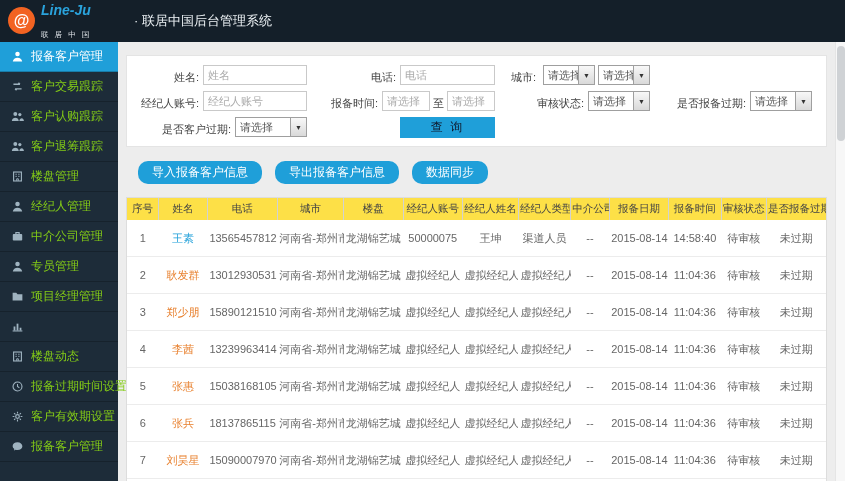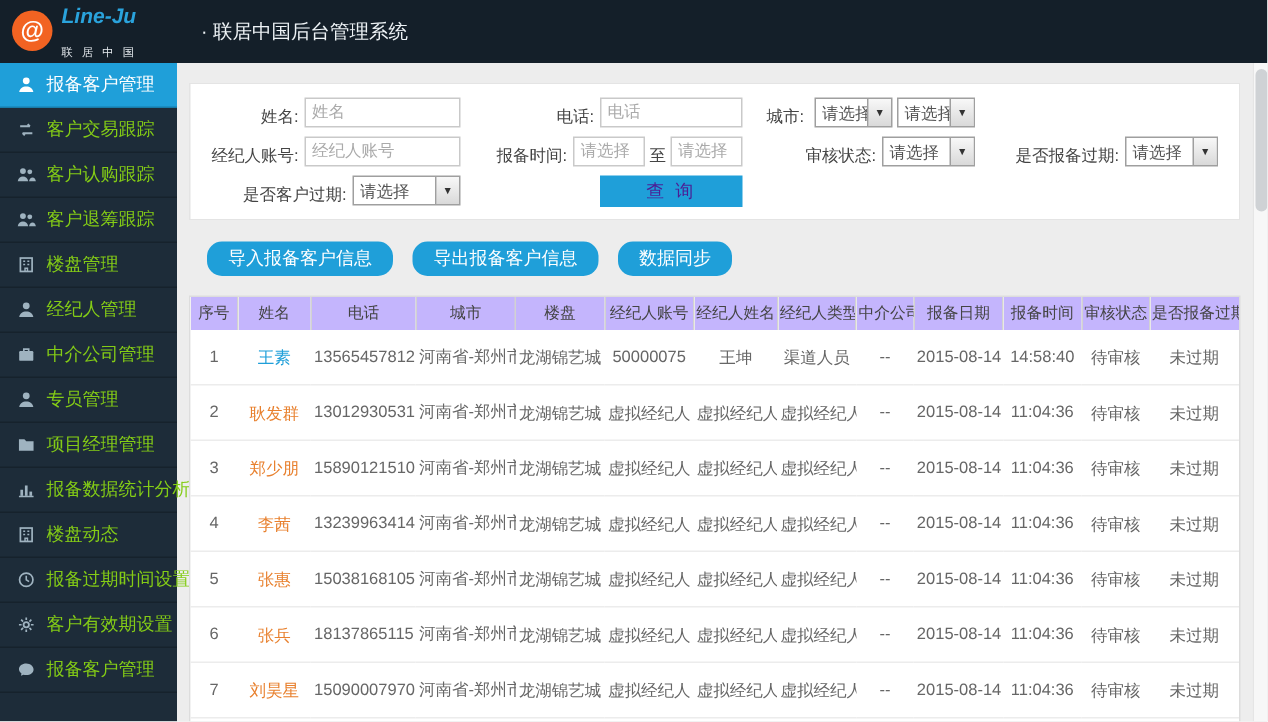--- a/index.html
+++ b/index.html
@@ -37,30 +37,30 @@
   [data-name="phone-input"]{width:95px;}
   [data-name="property-input"]{width:100px;}
   .fdate{width:48px;}
   .fto{font-size:11px;color:#444;margin:0 3px;}
   .fselect{display:inline-flex;align-items:center;justify-content:space-between;height:20px;width:62px;border:1px solid #9f9f9f;background:#fff;box-sizing:border-box;cursor:pointer;}
   .fselect.city{width:52px;margin-left:3px;}
   .fselect.wide{width:72px;}
   .fsel-val{font-size:11px;color:#555;padding-left:4px;white-space:nowrap;overflow:hidden;}
   .fsel-arrow{width:15px;align-self:stretch;display:flex;align-items:center;justify-content:center;font-size:7px;color:#333;background:linear-gradient(#f8f8f8,#d9d9d9);border-left:1px solid #9f9f9f;flex:none;}
   .btncell{justify-content:flex-end;}
-  .query-btn{width:95px;height:21px;background:#1f9fd9;color:#4c1d95;border:none;font-size:12px;cursor:pointer;font-family:inherit;letter-spacing:2px;}
+  .query-btn{width:95px;height:21px;background:#1f9fd9;color:#0f172a;border:none;font-size:12px;cursor:pointer;font-family:inherit;letter-spacing:2px;}
 
   
   .actions{margin-top:14px;padding-left:12px;display:flex;gap:13px;}
   .act-btn{height:23px;background:#1f9fd9;color:#fff;border:none;border-radius:10px;font-size:12px;padding:0 14px;cursor:pointer;font-family:inherit;white-space:nowrap;}
 
   
   .table-wrap{margin-top:13px;background:#fff;border:1px solid #ddd;}
   .data-table{width:100%;border-collapse:collapse;table-layout:fixed;background:#fff;}
-  .data-table th{background:#c4b5fd;height:22px;font-size:10.5px;font-weight:normal;color:#444;border-right:1px solid #d2d2d2;white-space:nowrap;overflow:hidden;padding:0 1px;}
+  .data-table th{background:#fde047;height:22px;font-size:10.5px;font-weight:normal;color:#444;border-right:1px solid #d2d2d2;white-space:nowrap;overflow:hidden;padding:0 1px;}
   .data-table th:last-child{border-right:none;}
   .data-table td{height:34px;font-size:11px;color:#666;text-align:center;border-bottom:1px solid #ececec;padding:1px 2px;white-space:nowrap;overflow:hidden;}
   .td-city{white-space:pre-line;font-size:9.5px;line-height:1.3;}
   .name-link{cursor:pointer;text-decoration:none;}
 
   
   .vscroll{position:absolute;top:42px;right:0;width:10px;bottom:0;background:#f7f7f7;border-left:1px solid #e5e5e5;box-sizing:border-box;}
   .vthumb{position:absolute;top:4px;left:1px;width:8px;height:95px;background:#cfd2d5;border-radius:4px;}
 </style>
 </head>
@@ -165,21 +165,20 @@
       </div>
       <div class="side-item" data-name="sidebar-item-9">
         <span class="side-icon" data-name="bar-chart-icon">
           <svg viewBox="0 0 16 16">
             <path d="M2 13.5h12" stroke="currentColor" stroke-width="1.3" fill="none"></path>
             <rect x="3.2" y="8" width="2.2" height="5" fill="currentColor"></rect>
             <rect x="6.9" y="4.5" width="2.2" height="8.5" fill="currentColor"></rect>
             <rect x="10.6" y="9.5" width="2.2" height="3.5" fill="currentColor"></rect>
           </svg>
         </span>
-        <span class="side-label" data-name="sidebar-item-label">报备数据统计分析</span>
       </div>
       <div class="side-item" data-name="sidebar-item-10">
         <span class="side-icon" data-name="building-icon">
           <svg viewBox="0 0 16 16">
             <rect x="3.2" y="2.5" width="9.6" height="11" fill="none" stroke="currentColor" stroke-width="1.4"></rect>
             <path d="M5.5 5.2h1.6M8.9 5.2h1.6M5.5 7.8h1.6M8.9 7.8h1.6M7 13.3v-2.5h2v2.5" fill="none" stroke="currentColor" stroke-width="1.2"></path>
           </svg>
         </span>
         <span class="side-label" data-name="sidebar-item-label">楼盘动态</span>
       </div>

